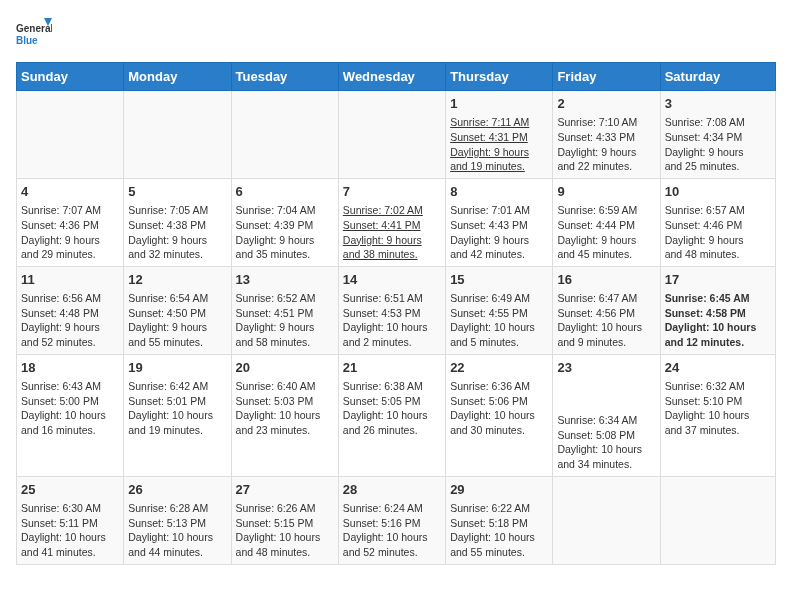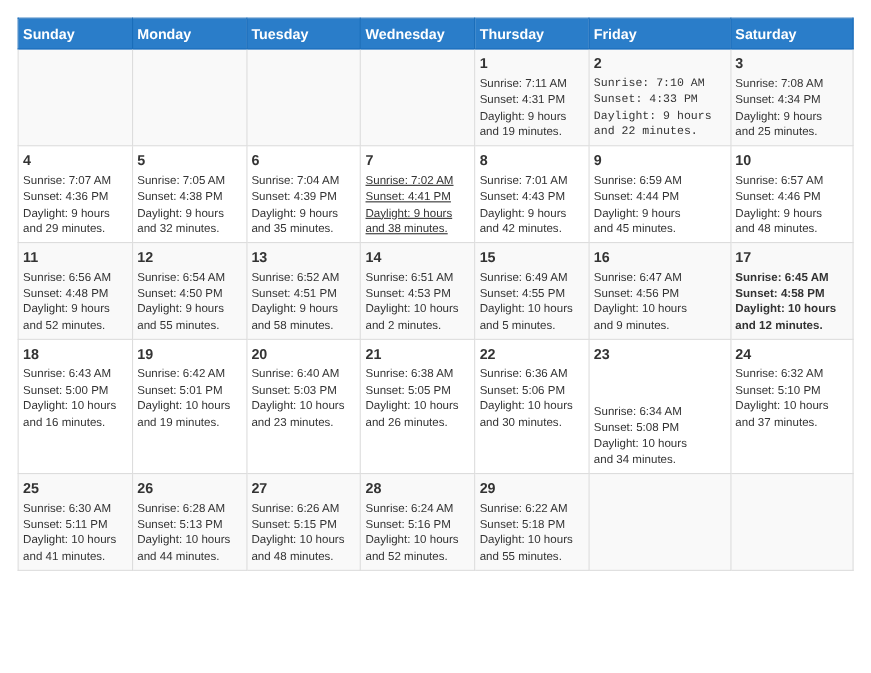--- a/index.html
+++ b/index.html
@@ -70,20 +70,34 @@
       color: #333;
     }
     td.empty {
       background: #fff;
     }
   </style>
 </head>
 <body>
 
 <div>
+  <div class="header-section">
+    <div class="logo">
+    <svg width="36" height="36" viewBox="0 0 36 36">
+      <rect x="0" y="0" width="36" height="36" fill="white"></rect>
+      <text x="0" y="16" font-family="Arial" font-size="10" font-weight="bold" fill="#333">General</text>
+      <text x="0" y="28" font-family="Arial" font-size="10" font-weight="bold" fill="#2a7dc9">Blue</text>
+      <polygon points="28,2 36,2 32,10" fill="#2a7dc9"></polygon>
+    </svg>
+  </div>
+    <div class="title-section">
+      <div class="main-title"></div>
+      <div class="subtitle"></div>
+    </div>
+  </div>
 
   <table>
     <thead>
       <tr>
       <th>Sunday</th>
           <th>Monday</th>
           <th>Tuesday</th>
           <th>Wednesday</th>
           <th>Thursday</th>
           <th>Friday</th>
@@ -91,28 +105,28 @@
         </tr>
     </thead>
     <tbody id="calendar-body">
     <tr>
           <td class="empty"></td>
           <td class="empty"></td>
           <td class="empty"></td>
           <td class="empty"></td>
           <td>
             <span class="day-number">1</span>
-            <div class="day-info" style="white-space: pre-line;">Sunrise: 7:11 AM
+            <div class="day-info" style="white-space: pre-line; text-decoration: underline;">Sunrise: 7:11 AM
 Sunset: 4:31 PM
 Daylight: 9 hours
 and 19 minutes.</div>
           </td>
           <td>
             <span class="day-number">2</span>
-            <div class="day-info" style="white-space: pre-line; font-family: Liberation Mono, monospace;">Sunrise: 7:10 AM
+            <div class="day-info" style="white-space: pre-line;">Sunrise: 7:10 AM
 Sunset: 4:33 PM
 Daylight: 9 hours
 and 22 minutes.</div>
           </td>
           <td>
             <span class="day-number">3</span>
             <div class="day-info" style="white-space: pre-line;">Sunrise: 7:08 AM
 Sunset: 4:34 PM
 Daylight: 9 hours
 and 25 minutes.</div>

